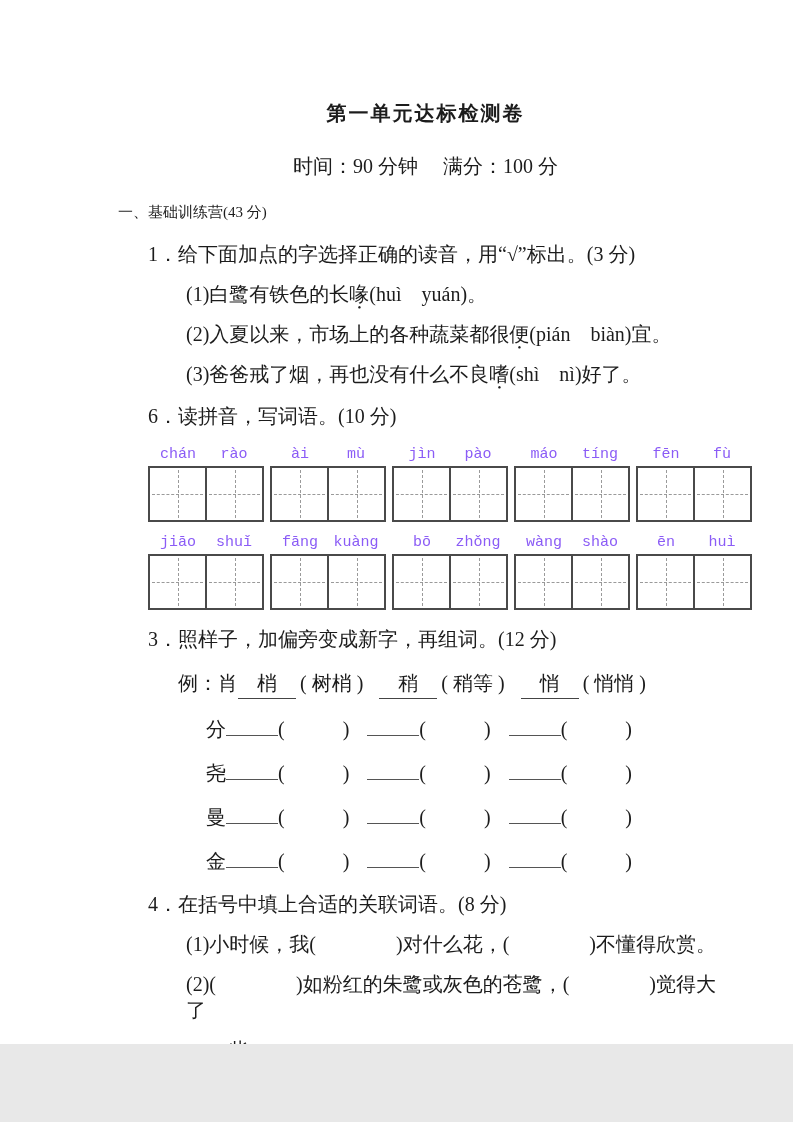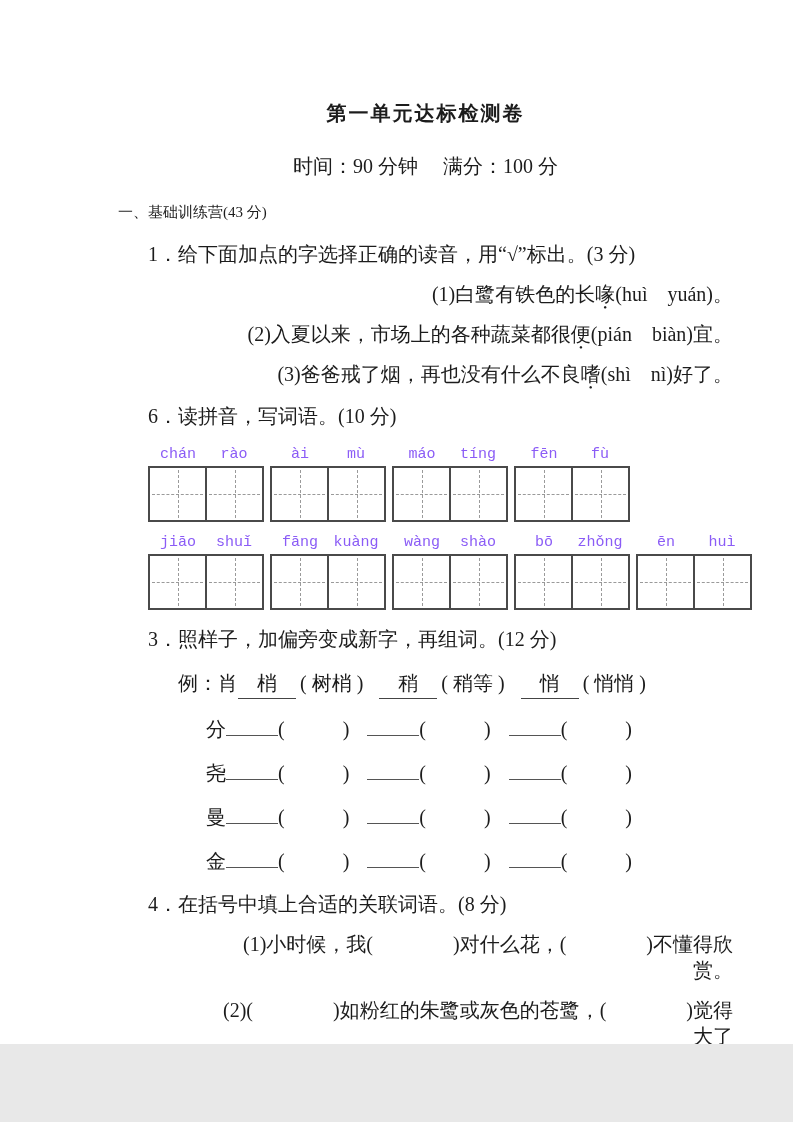--- a/index.html
+++ b/index.html
@@ -33,22 +33,21 @@
     margin:0 0 12px 0;
   }
   .q {
     font-size:20px;
     line-height:26px;
     margin:16px 0 0 30px;
   }
   .item {
     font-size:20px;
     line-height:26px;
-    margin:14px 0 0 96px;
-    text-align:right;
+    margin:14px 0 0 68px;
   }
   .item2 { margin-left:90px; }
 
   
   .dotchar { position:relative; display:inline-block; }
   .dotchar::after {
     content:"•";
     position:absolute; left:50%; bottom:-0.55em;
     transform:translateX(-50%);
     font-size:11px; line-height:1; color:#1c1c1c;
@@ -133,20 +132,30 @@
             <span>ài</span>
             <span>mù</span>
           </div>
         <div class="pbox">
             <div class="pcell"></div>
             <div class="pcell"></div>
           </div>
       </div>
       <div class="pword">
         <div class="plabel">
+            <span>jìn</span>
+            <span>pào</span>
+          </div>
+        <div class="pbox">
+            <div class="pcell"></div>
+            <div class="pcell"></div>
+          </div>
+      </div>
+      <div class="pword">
+        <div class="plabel">
             <span>máo</span>
             <span>tíng</span>
           </div>
         <div class="pbox">
             <div class="pcell"></div>
             <div class="pcell"></div>
           </div>
       </div>
       <div class="pword">
         <div class="plabel">
@@ -176,32 +185,32 @@
             <span>fāng</span>
             <span>kuàng</span>
           </div>
         <div class="pbox">
             <div class="pcell"></div>
             <div class="pcell"></div>
           </div>
       </div>
       <div class="pword">
         <div class="plabel">
+            <span>bō</span>
+            <span>zhǒng</span>
+          </div>
+        <div class="pbox">
+            <div class="pcell"></div>
+            <div class="pcell"></div>
+          </div>
+      </div>
+      <div class="pword">
+        <div class="plabel">
             <span>wàng</span>
             <span>shào</span>
-          </div>
-        <div class="pbox">
-            <div class="pcell"></div>
-            <div class="pcell"></div>
-          </div>
-      </div>
-      <div class="pword">
-        <div class="plabel">
-            <span>bō</span>
-            <span>zhǒng</span>
           </div>
         <div class="pbox">
             <div class="pcell"></div>
             <div class="pcell"></div>
           </div>
       </div>
       <div class="pword">
         <div class="plabel">
             <span>ēn</span>
             <span>huì</span>

